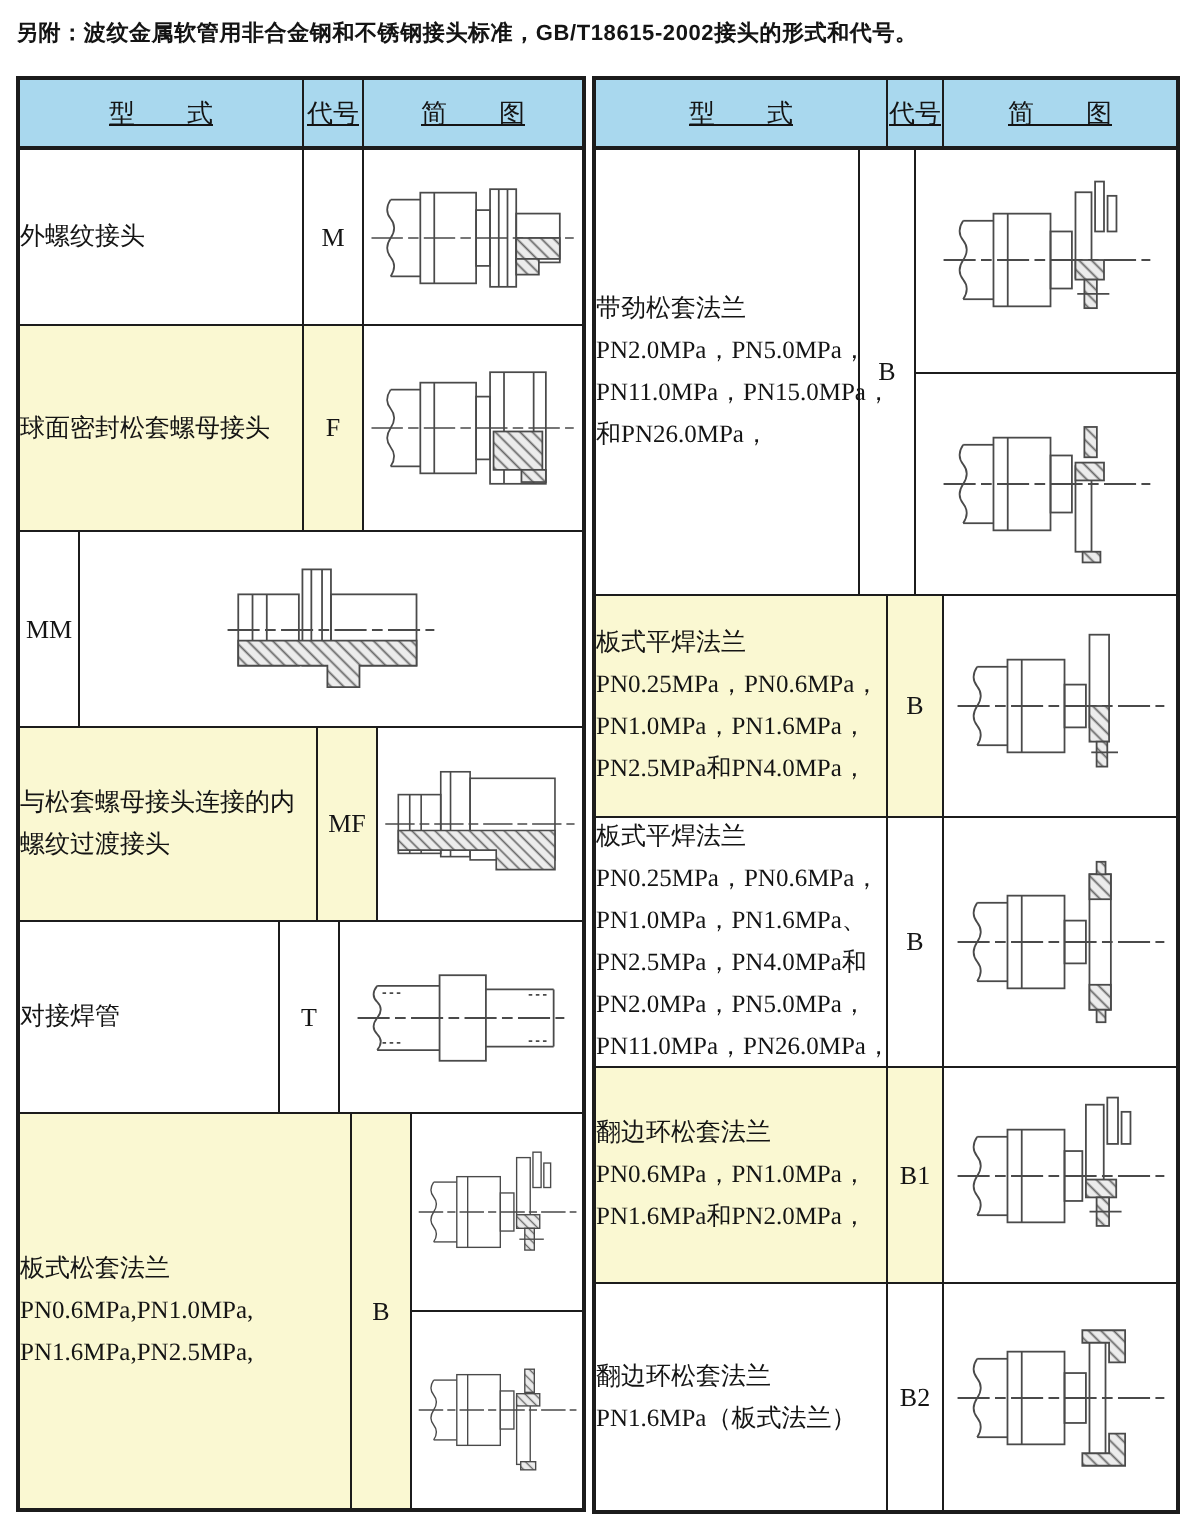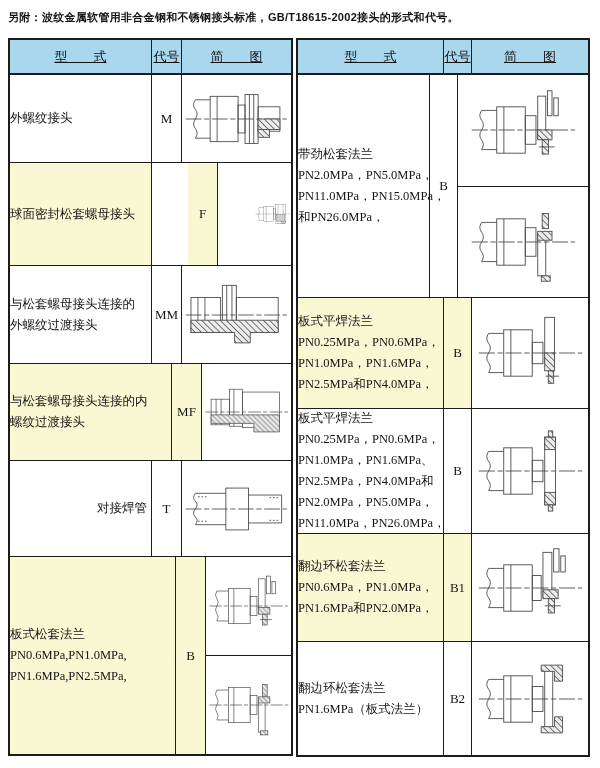--- a/index.html
+++ b/index.html
@@ -77,21 +77,21 @@
                 <rect x="70" y="18" width="15" height="56" fill="none" stroke="#4a4a4a" stroke-width="1"></rect>
                 <line x1="75" y1="18" x2="75" y2="74" stroke="#4a4a4a" stroke-width="1"></line>
                 <line x1="80" y1="18" x2="80" y2="74" stroke="#4a4a4a" stroke-width="1"></line>
                 <rect x="85" y="32" width="25" height="28" fill="none" stroke="#4a4a4a" stroke-width="1"></rect>
                 <rect x="85" y="46" width="25" height="12" fill="url(#hp1)" stroke="#4a4a4a" stroke-width="1"></rect>
                 <rect x="85" y="58" width="13" height="9" fill="url(#hp1)" stroke="#4a4a4a" stroke-width="1"></rect>
               </svg>
             </div>
           </div>
         </div>
-        <div class="trow" style="height: 103px; gap: 36px;">
+        <div class="trow" style="height: 103px;">
           <div class="cell-type highlight" style="width: 142px;">
             <div class="type-line">球面密封松套螺母接头</div>
           </div>
           <div class="cell-code highlight" style="width: 30px;">
             <span>F</span>
           </div>
           <div class="cell-diagram">
             <div class="diagram-sub">
               <svg viewBox="0 0 120 92" preserveAspectRatio="xMidYMid meet">
                 <defs>
@@ -110,24 +110,20 @@
                 <rect x="70" y="14" width="32" height="64" fill="none" stroke="#4a4a4a" stroke-width="1"></rect>
                 <line x1="78" y1="14" x2="78" y2="78" stroke="#4a4a4a" stroke-width="1"></line>
                 <line x1="95" y1="14" x2="95" y2="78" stroke="#4a4a4a" stroke-width="1"></line>
                 <rect x="72" y="48" width="28" height="22" fill="url(#hp2)" stroke="#4a4a4a" stroke-width="1"></rect>
                 <rect x="88" y="70" width="14" height="7" fill="url(#hp2)" stroke="#4a4a4a" stroke-width="1"></rect>
               </svg>
             </div>
           </div>
         </div>
         <div class="trow" style="height: 98px;">
-          <div class="cell-type" style="width: 142px;">
-            <div class="type-line">与松套螺母接头连接的</div>
-            <div class="type-line">外螺纹过渡接头</div>
-          </div>
           <div class="cell-code" style="width: 30px;">
             <span>MM</span>
           </div>
           <div class="cell-diagram">
             <div class="diagram-sub">
               <svg viewBox="0 0 120 92" preserveAspectRatio="xMidYMid meet">
                 <defs>
                   <pattern id="hp3" width="5" height="5" patternUnits="userSpaceOnUse" patternTransform="rotate(-45)">
                     <rect width="5" height="5" fill="#ececec"></rect>
                     <line x1="2.5" y1="0" x2="2.5" y2="5" stroke="#666" stroke-width="1"></line>
@@ -140,21 +136,21 @@
                 <rect x="60" y="26" width="48" height="40" fill="none" stroke="#4a4a4a" stroke-width="1"></rect>
                 <rect x="44" y="12" width="16" height="54" fill="none" stroke="#4a4a4a" stroke-width="1"></rect>
                 <line x1="49" y1="12" x2="49" y2="66" stroke="#4a4a4a" stroke-width="1"></line>
                 <line x1="55" y1="12" x2="55" y2="66" stroke="#4a4a4a" stroke-width="1"></line>
                 <polygon points="8,52 108,52 108,66 76,66 76,78 58,78 58,66 8,66" fill="url(#hp3)" stroke="#4a4a4a" stroke-width="1"></polygon>
               </svg>
             </div>
           </div>
         </div>
         <div class="trow" style="height: 97px;">
-          <div class="cell-type highlight" style="width: 162px; justify-content: center;">
+          <div class="cell-type highlight" style="width: 149px; justify-content: center;">
             <div class="type-line">与松套螺母接头连接的内</div>
             <div class="type-line">螺纹过渡接头</div>
           </div>
           <div class="cell-code highlight" style="width: 30px;">
             <span>MF</span>
           </div>
           <div class="cell-diagram">
             <div class="diagram-sub">
               <svg viewBox="0 0 120 92" preserveAspectRatio="xMidYMid meet">
                 <defs>
@@ -169,21 +165,21 @@
                 <line x1="24" y1="28" x2="24" y2="64" stroke="#4a4a4a" stroke-width="1"></line>
                 <rect x="36" y="14" width="18" height="52" fill="none" stroke="#4a4a4a" stroke-width="1"></rect>
                 <line x1="42" y1="14" x2="42" y2="66" stroke="#4a4a4a" stroke-width="1"></line>
                 <rect x="54" y="18" width="52" height="50" fill="none" stroke="#4a4a4a" stroke-width="1"></rect>
                 <polygon points="10,50 106,50 106,74 70,74 70,62 10,62" fill="url(#hp4)" stroke="#4a4a4a" stroke-width="1"></polygon>
               </svg>
             </div>
           </div>
         </div>
         <div class="trow" style="height: 96px;">
-          <div class="cell-type" style="width: 142px; align-items: flex-end;">
+          <div class="cell-type" style="width: 130px;">
             <div class="type-line">对接焊管</div>
           </div>
           <div class="cell-code" style="width: 30px;">
             <span>T</span>
           </div>
           <div class="cell-diagram">
             <div class="diagram-sub">
               <svg viewBox="0 0 120 92" preserveAspectRatio="xMidYMid meet">
                 <defs>
                   <pattern id="hp5" width="5" height="5" patternUnits="userSpaceOnUse" patternTransform="rotate(-45)">

